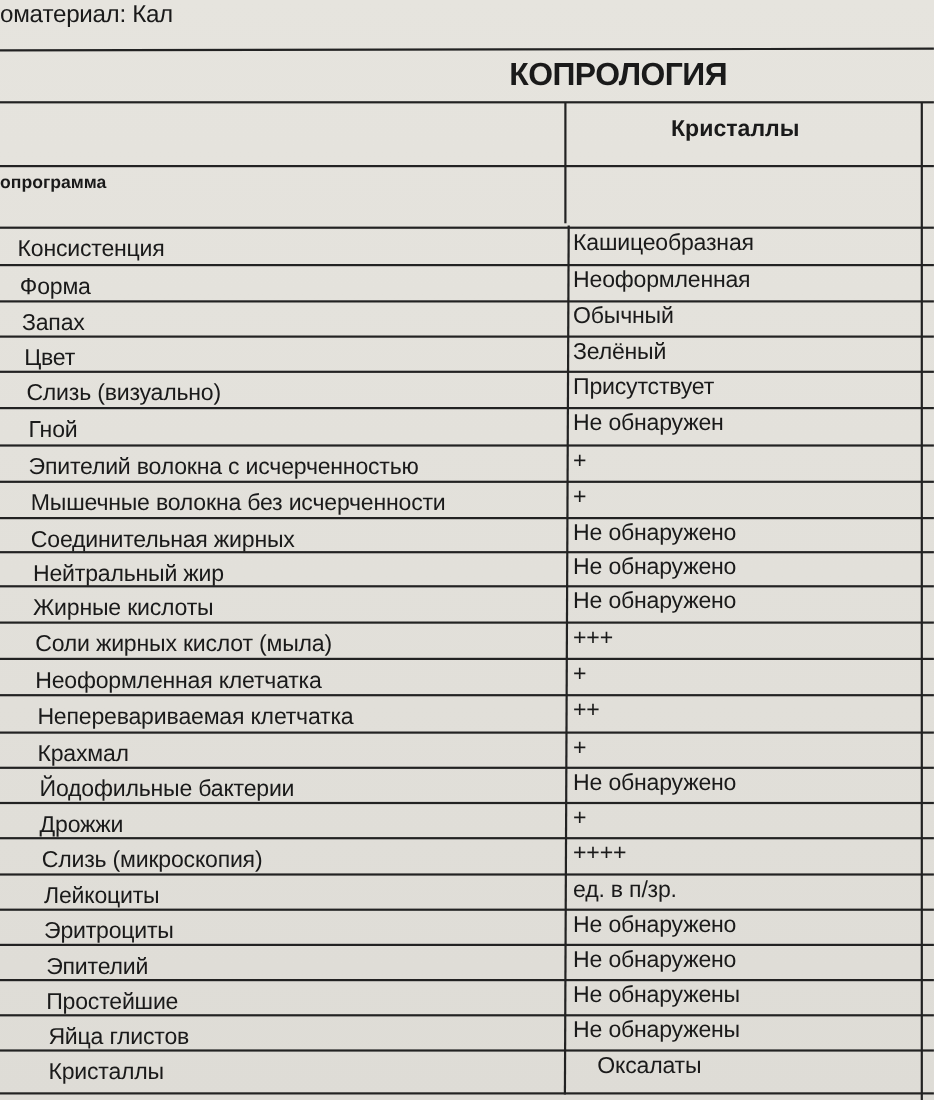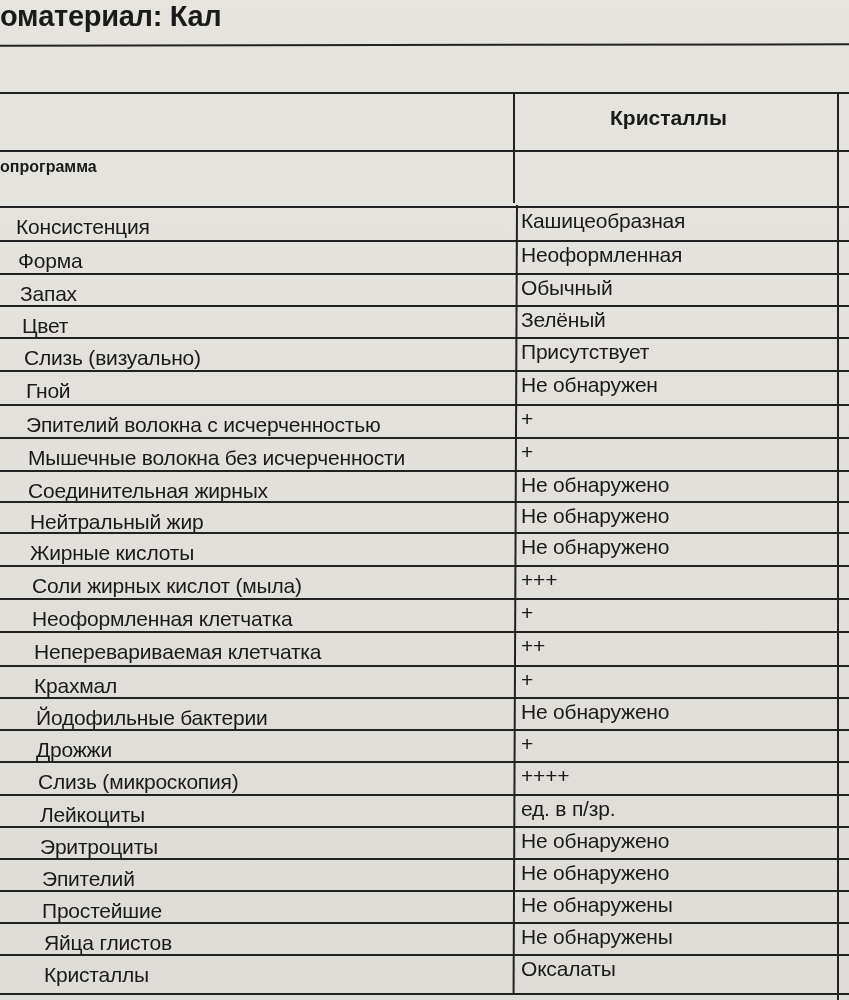--- a/index.html
+++ b/index.html
@@ -8,21 +8,21 @@
     background:#e4e2dc;
     font-family:"Liberation Sans", sans-serif;
     color:#1a1a1a;
     position:relative;
   }
   .paper {
     position:absolute; left:0; top:0; width:849px; height:1000px;
     background: linear-gradient(180deg,#e6e4de 0%,#e3e1db 40%,#dedcd6 100%);
   }
   .biomaterial {
-    position:absolute; left:0; top:0; font-size:29px; font-weight:bold;
+    position:absolute; left:0; top:0; font-size:22px; font-weight:normal;
     letter-spacing:-0.3px;
   }
   .hline { position:absolute; left:0; height:2px; background:#222; }
   .vline { position:absolute; width:2px; background:#222; }
   .title {
     position:absolute; top:52px; left:463px; font-size:29px; font-weight:bold;
     letter-spacing:-0.5px;
   }
   .col-head {
     position:absolute; font-size:21px; font-weight:bold;
@@ -34,20 +34,21 @@
     position:absolute; font-size:21px; white-space:nowrap; letter-spacing:-0.2px;
   }
 </style>
 </head>
 <body>
 
 <div class="paper">
   <div class="biomaterial">омaтериал: Кал</div>
 
   <div class="hline" style="top:44px;width:849px;transform:rotate(-0.1deg);"></div>
+  <div class="title">КОПРОЛОГИЯ</div>
   <div class="hline" style="top:92px;width:849px;"></div>
 
   <div class="col-head" style="left:610px;top:106px;">Кристаллы</div>
   <div class="hline" style="top:150px;width:849px;"></div>
 
   <div class="section">опрограмма</div>
 
   <div class="vline" style="left:513px;top:93px;height:110px;"></div>
   <div class="vline" style="left:837px;top:93px;height:907px;"></div>
   <div class="vline" style="left:516px;top:205px;height:790px;transform:rotate(0.25deg);transform-origin:top;"></div>
@@ -117,16 +118,16 @@
       <div class="row-label" style="left: 42px; top: 867px;">Эпителий</div>
       <div class="row-value" style="left: 521px; top: 861px;">Не обнаружено</div>
       <div class="hline" style="top: 890px; width: 849px;"></div>
       <div class="row-label" style="left: 42px; top: 899px;">Простейшие</div>
       <div class="row-value" style="left: 521px; top: 893px;">Не обнаружены</div>
       <div class="hline" style="top: 922px; width: 849px;"></div>
       <div class="row-label" style="left: 44px; top: 931px;">Яйца глистов</div>
       <div class="row-value" style="left: 521px; top: 925px;">Не обнаружены</div>
       <div class="hline" style="top: 954px; width: 849px;"></div>
       <div class="row-label" style="left: 44px; top: 963px;">Кристаллы</div>
-      <div class="row-value" style="left: 521px; top: 957px;">Оксалаты</div>
+      <div class="row-value" style="left: 543px; top: 957px;">Оксалаты</div>
       <div class="hline" style="top: 993px; width: 849px;"></div>
     </div>
 </div>
 
 </body></html>

